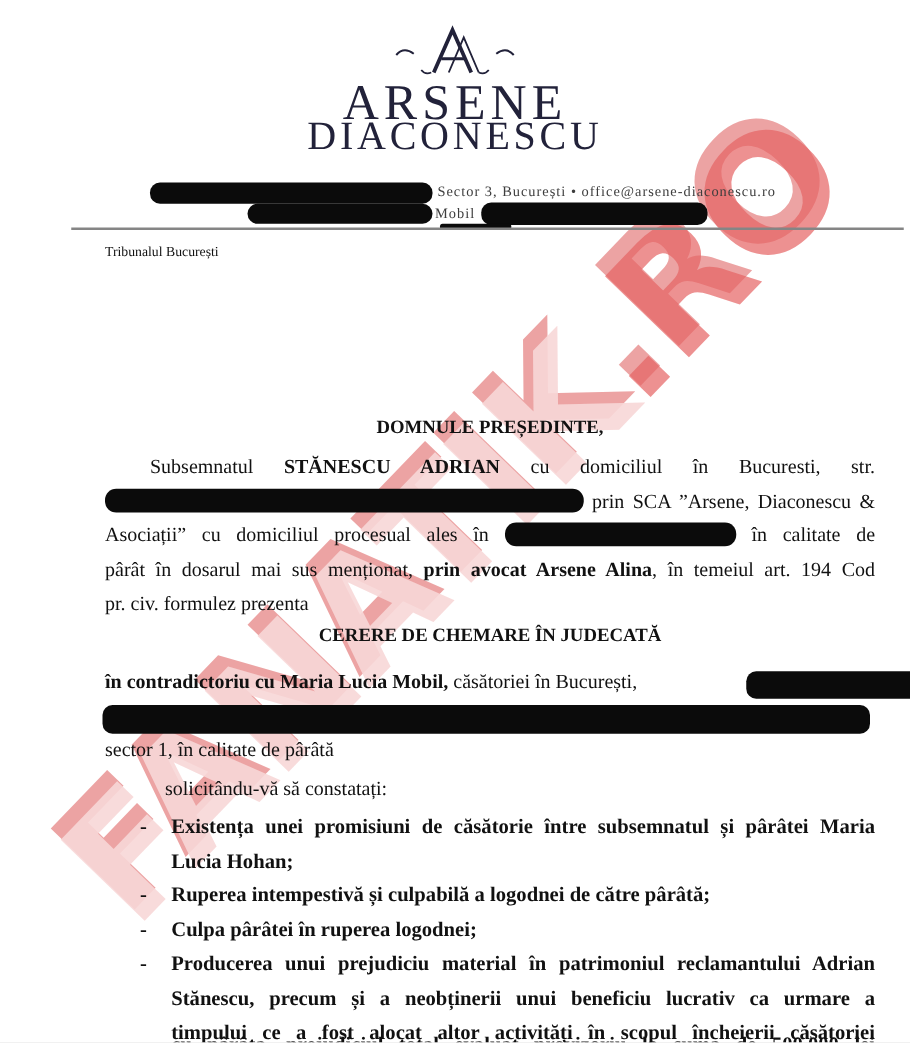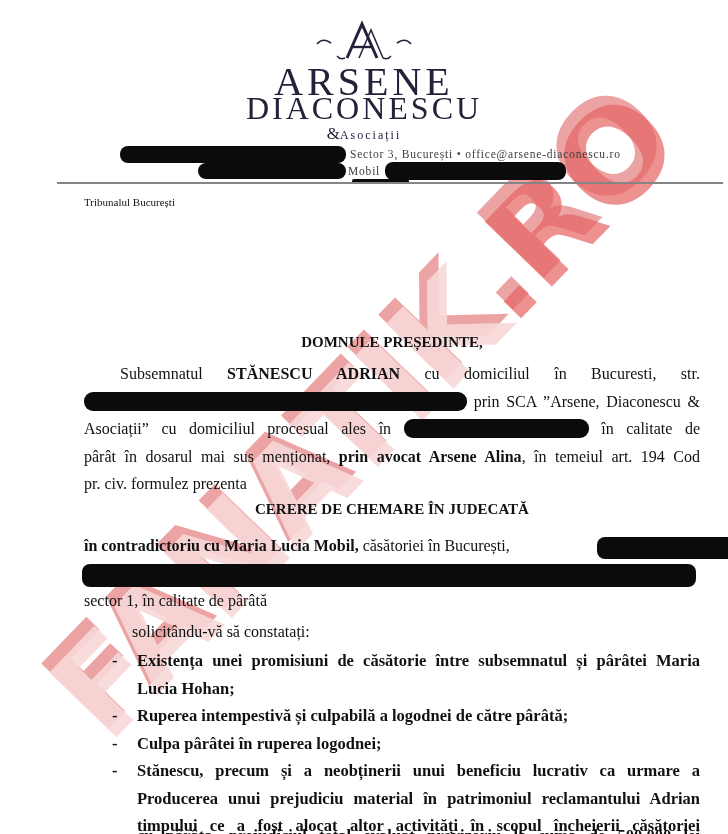--- a/index.html
+++ b/index.html
@@ -64,21 +64,20 @@
           <path d="M38 38 L53 4 L68 38" stroke-width="3"></path>
           <path d="M44 27 L63 27" stroke-width="2.4"></path>
           <path d="M50 38 L62 10 L74 38" stroke-width="1.5"></path>
           <path d="M36 38 Q31 40 28 36" stroke-width="1.4"></path>
           <path d="M74 38 Q79 40 82 36" stroke-width="1.4"></path>
         </g>
       </svg>
     </div>
     <div class="lh lh-name1">ARSENE</div>
     <div class="lh lh-name2">DIACONESCU</div>
-    <div class="lh lh-name3"><span class="amp">&amp;</span><span>Asociații</span></div>
 
     <div class="bar" style="left:120px;top:146px;width:226px;height:17px;"></div>
     <div class="contact" style="left:350px;top:148px;">Sector 3, București • office@arsene-diaconescu.ro</div>
     <div class="bar" style="left:198px;top:163px;width:148px;height:16px;"></div>
     <div class="contact" style="left:348px;top:165px;">Mobil</div>
     <div class="bar" style="left:385px;top:162px;width:181px;height:18px;"></div>
     <div class="bar" style="left:352px;top:179px;width:57px;height:5px;border-radius:2px;"></div>
     <div class="rule"></div>
 
     <div class="blk" style="top:189px;font-size:11px;">Tribunalul București</div>
@@ -120,22 +119,22 @@
       </div>
       <div class="list-item">
         <span class="marker">-</span>
         <div>
             <div class="tline final"><span>Culpa pârâtei în ruperea logodnei;</span></div>
           </div>
       </div>
       <div class="list-item">
         <span class="marker">-</span>
         <div>
+            <div class="tline"><span>Producerea unui prejudiciu material în patrimoniul reclamantului Adrian</span></div>
             <div class="tline"><span>Stănescu, precum și a neobținerii unui beneficiu lucrativ ca urmare a</span></div>
-            <div class="tline"><span>Producerea unui prejudiciu material în patrimoniul reclamantului Adrian</span></div>
             <div class="tline"><span>timpului ce a fost  alocat altor activități în scopul încheierii căsătoriei</span></div>
           </div>
       </div>
     </div>
 
     <div class="sliver tline" style="top:826px;">cu pârâta, prejudiciul total evaluat provizoriu la suma de 500.000 lei</div>
 
   </div>
 </div>
 

